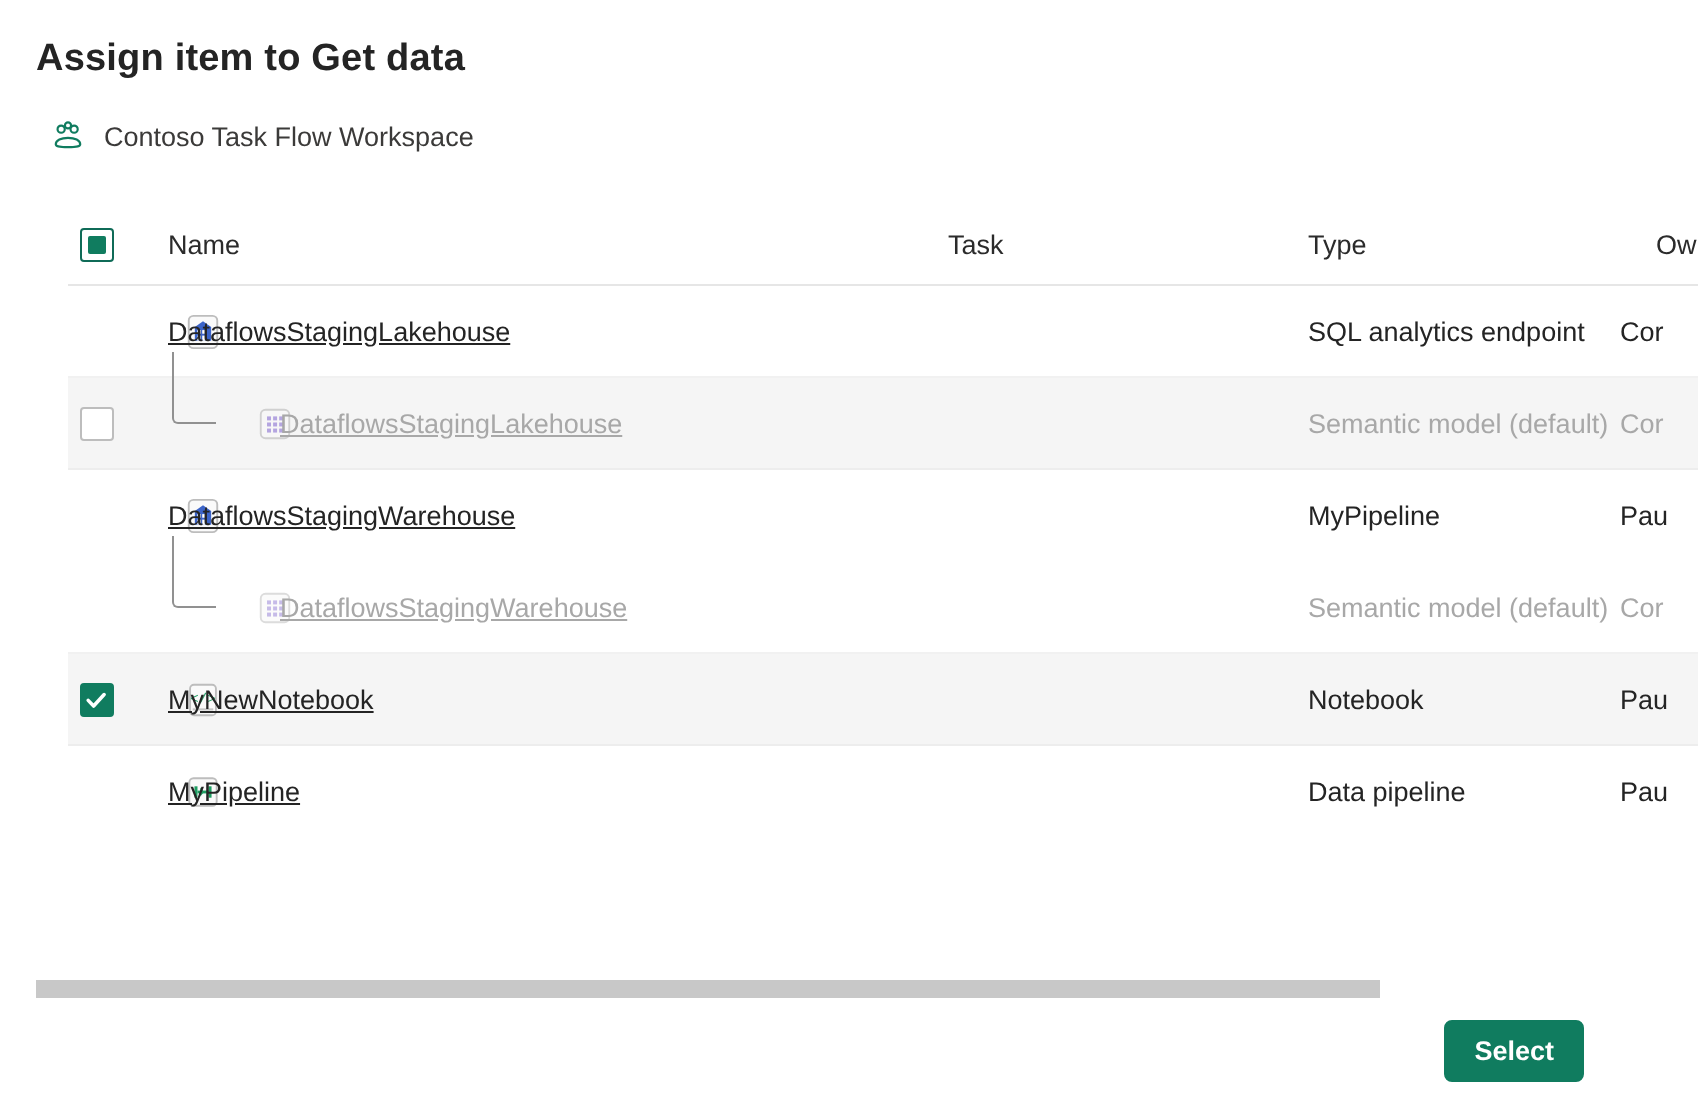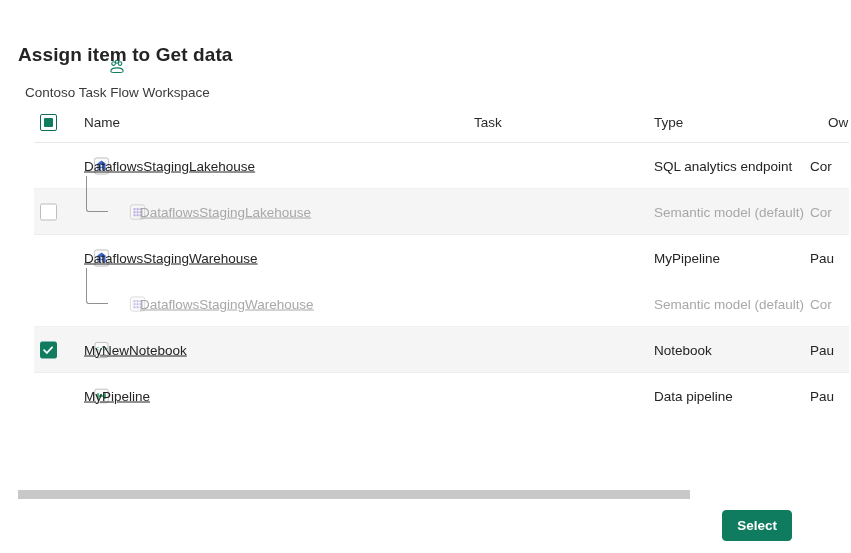--- a/index.html
+++ b/index.html
@@ -25,31 +25,29 @@
 
   
   .dlg-title {
     position: absolute;
     left: 18px;
     top: 19px;
     font-size: 19px;
     font-weight: bold;
     color: #242424;
     letter-spacing: 0.1px;
-    margin-top: 25px;
   }
   .workspace-row {
     position: absolute;
     left: 25px;
     top: 58px;
     display: flex;
     align-items: center;
     gap: 9px;
     height: 20px;
-    flex-direction: column;
   }
   .ws-icon {
     width: 18px;
     height: 18px;
     display: block;
   }
   .ws-label {
     font-size: 13.5px;
     color: #3b3a39;
     white-space: nowrap;

